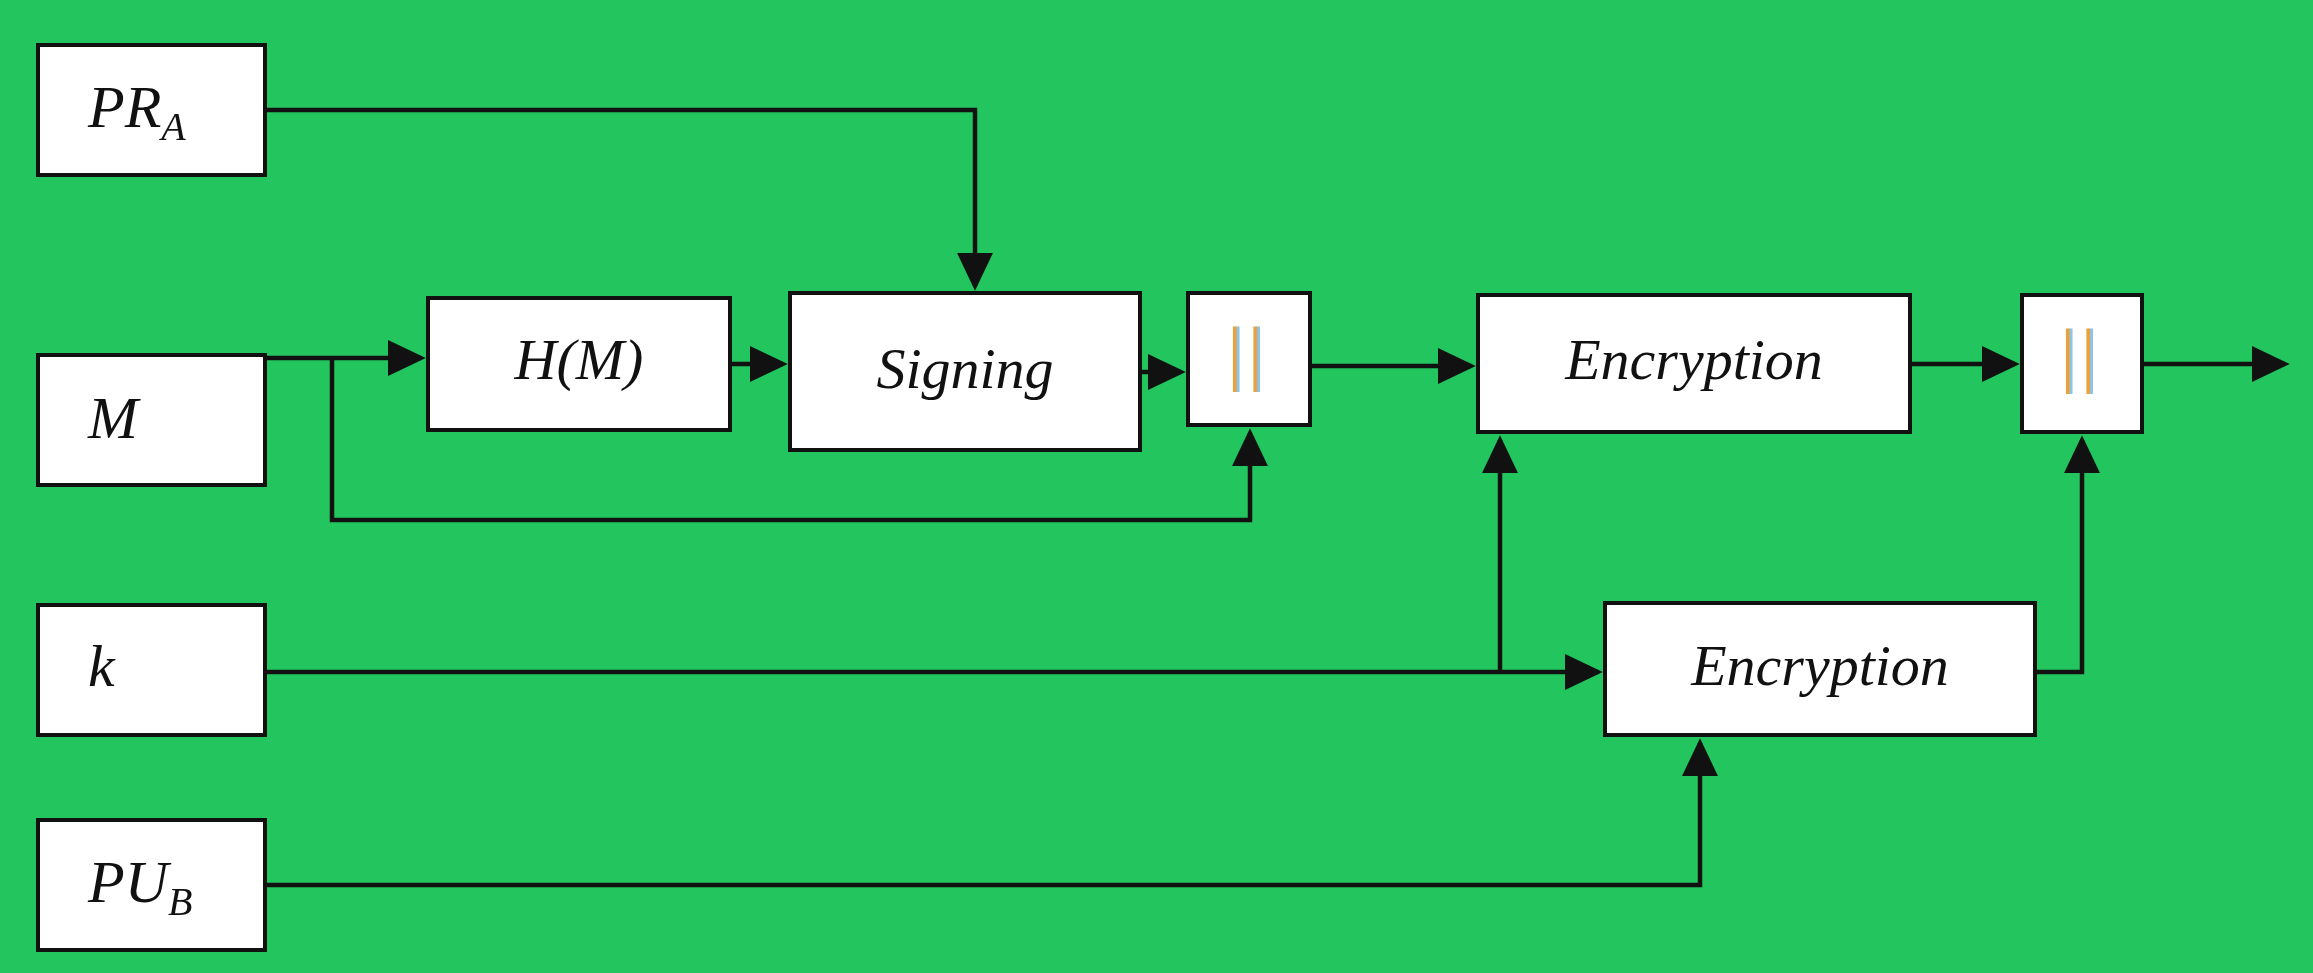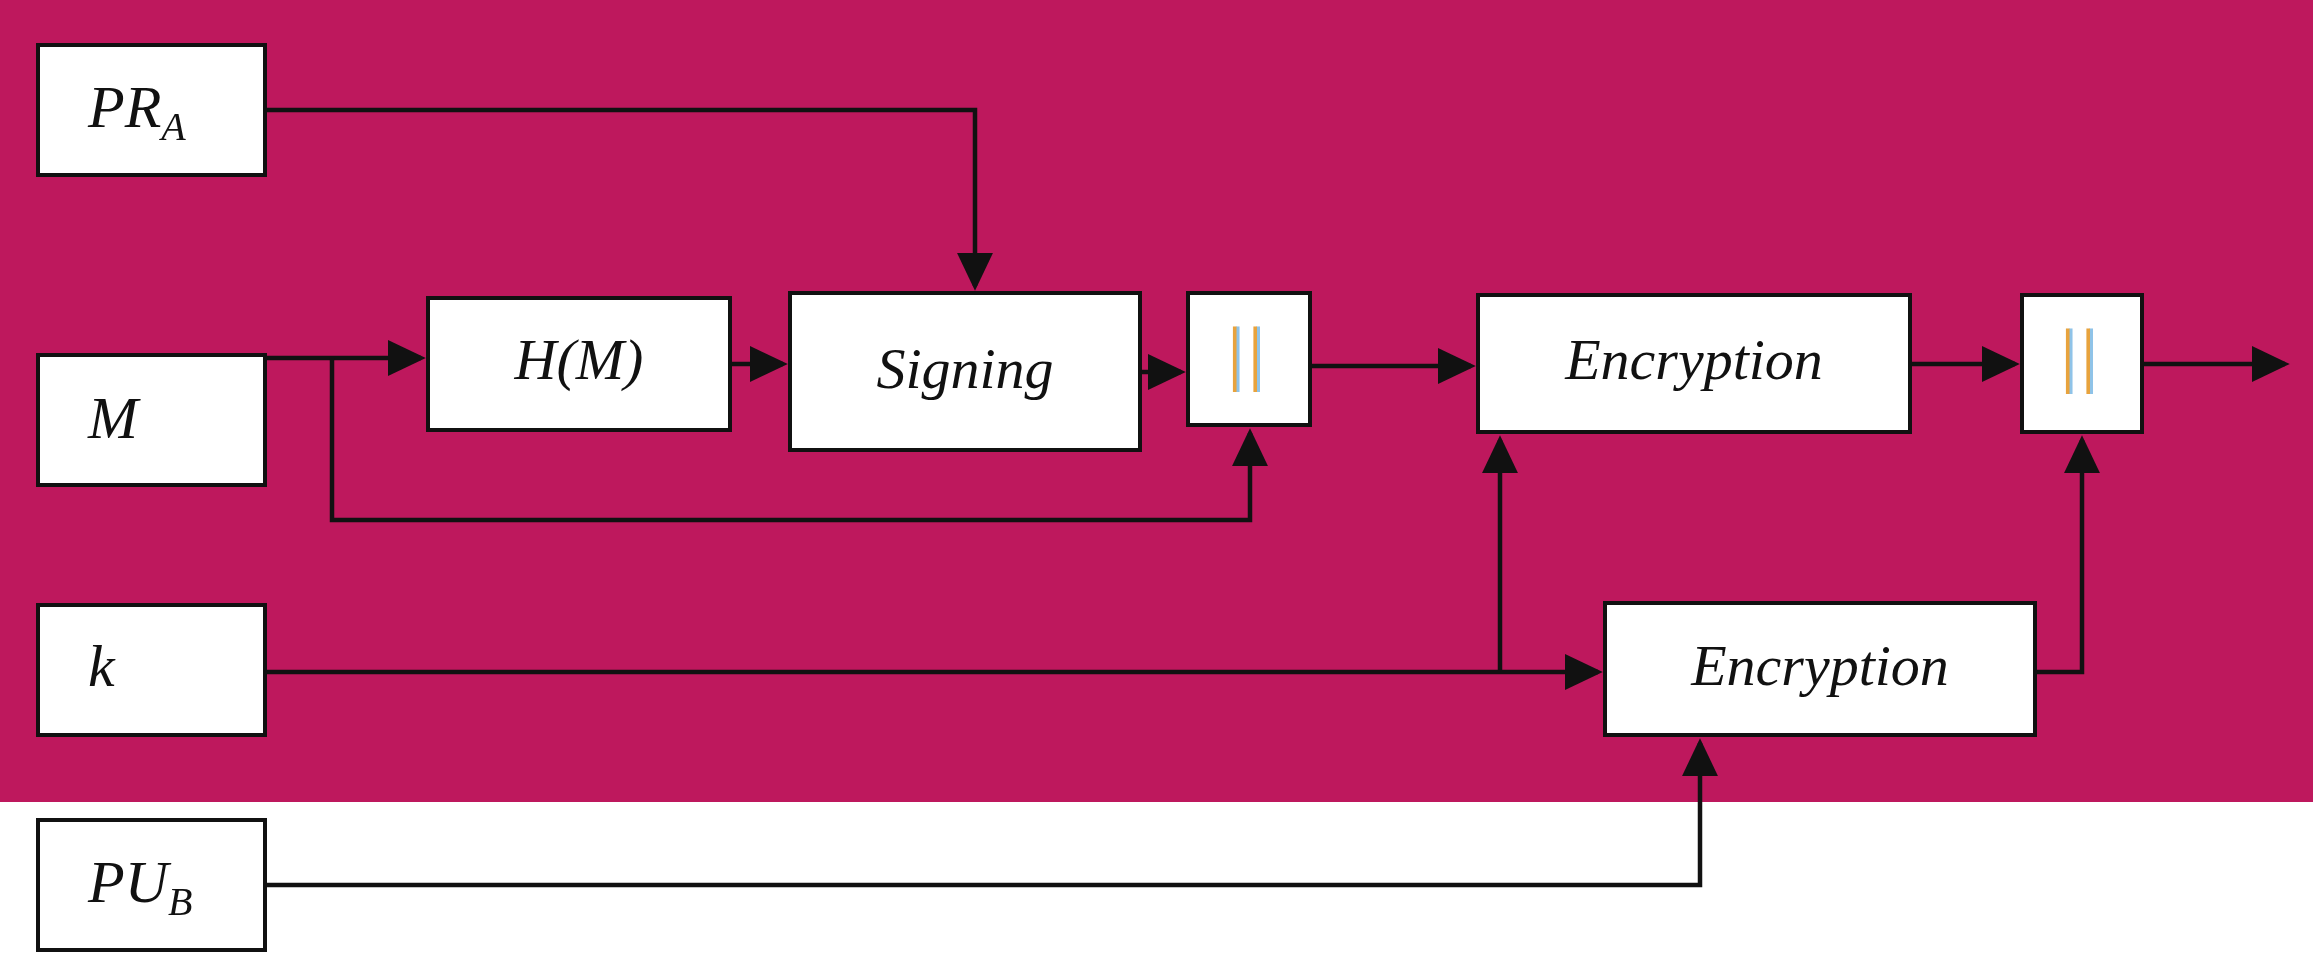--- a/index.html
+++ b/index.html
@@ -1,18 +1,18 @@
 <!DOCTYPE html>
 <html><head>
 <meta charset="utf-8">
 <style>
   html,body{margin:0;padding:0;background:#ffffff;}
   body{width:2313px;height:973px;overflow:hidden;
        font-family:"Liberation Serif","DejaVu Serif",serif;}
-  #diagram{position:relative;width:2313px;height:802px;background:#be185d;}
+  #diagram{position:relative;width:2313px;height:973px;background:#22c55e;}
   svg{display:block;}
   .boxrect{fill:#ffffff;stroke:#111111;stroke-width:4;}
   .wire{stroke:#111111;stroke-width:4.5;fill:none;stroke-linecap:butt;stroke-linejoin:miter;}
   .boxlabel{font-family:"Liberation Serif","DejaVu Serif",serif;
             font-style:italic;fill:#111111;dominant-baseline:middle;}
   .lbl-io{font-size:60px;}
   .lbl-proc{font-size:58px;}
   .sub{font-size:40px;font-style:italic;}
   .concat{font-family:"Liberation Serif","DejaVu Serif",serif;
           font-size:72px;fill:#e8a33d;letter-spacing:6px;

